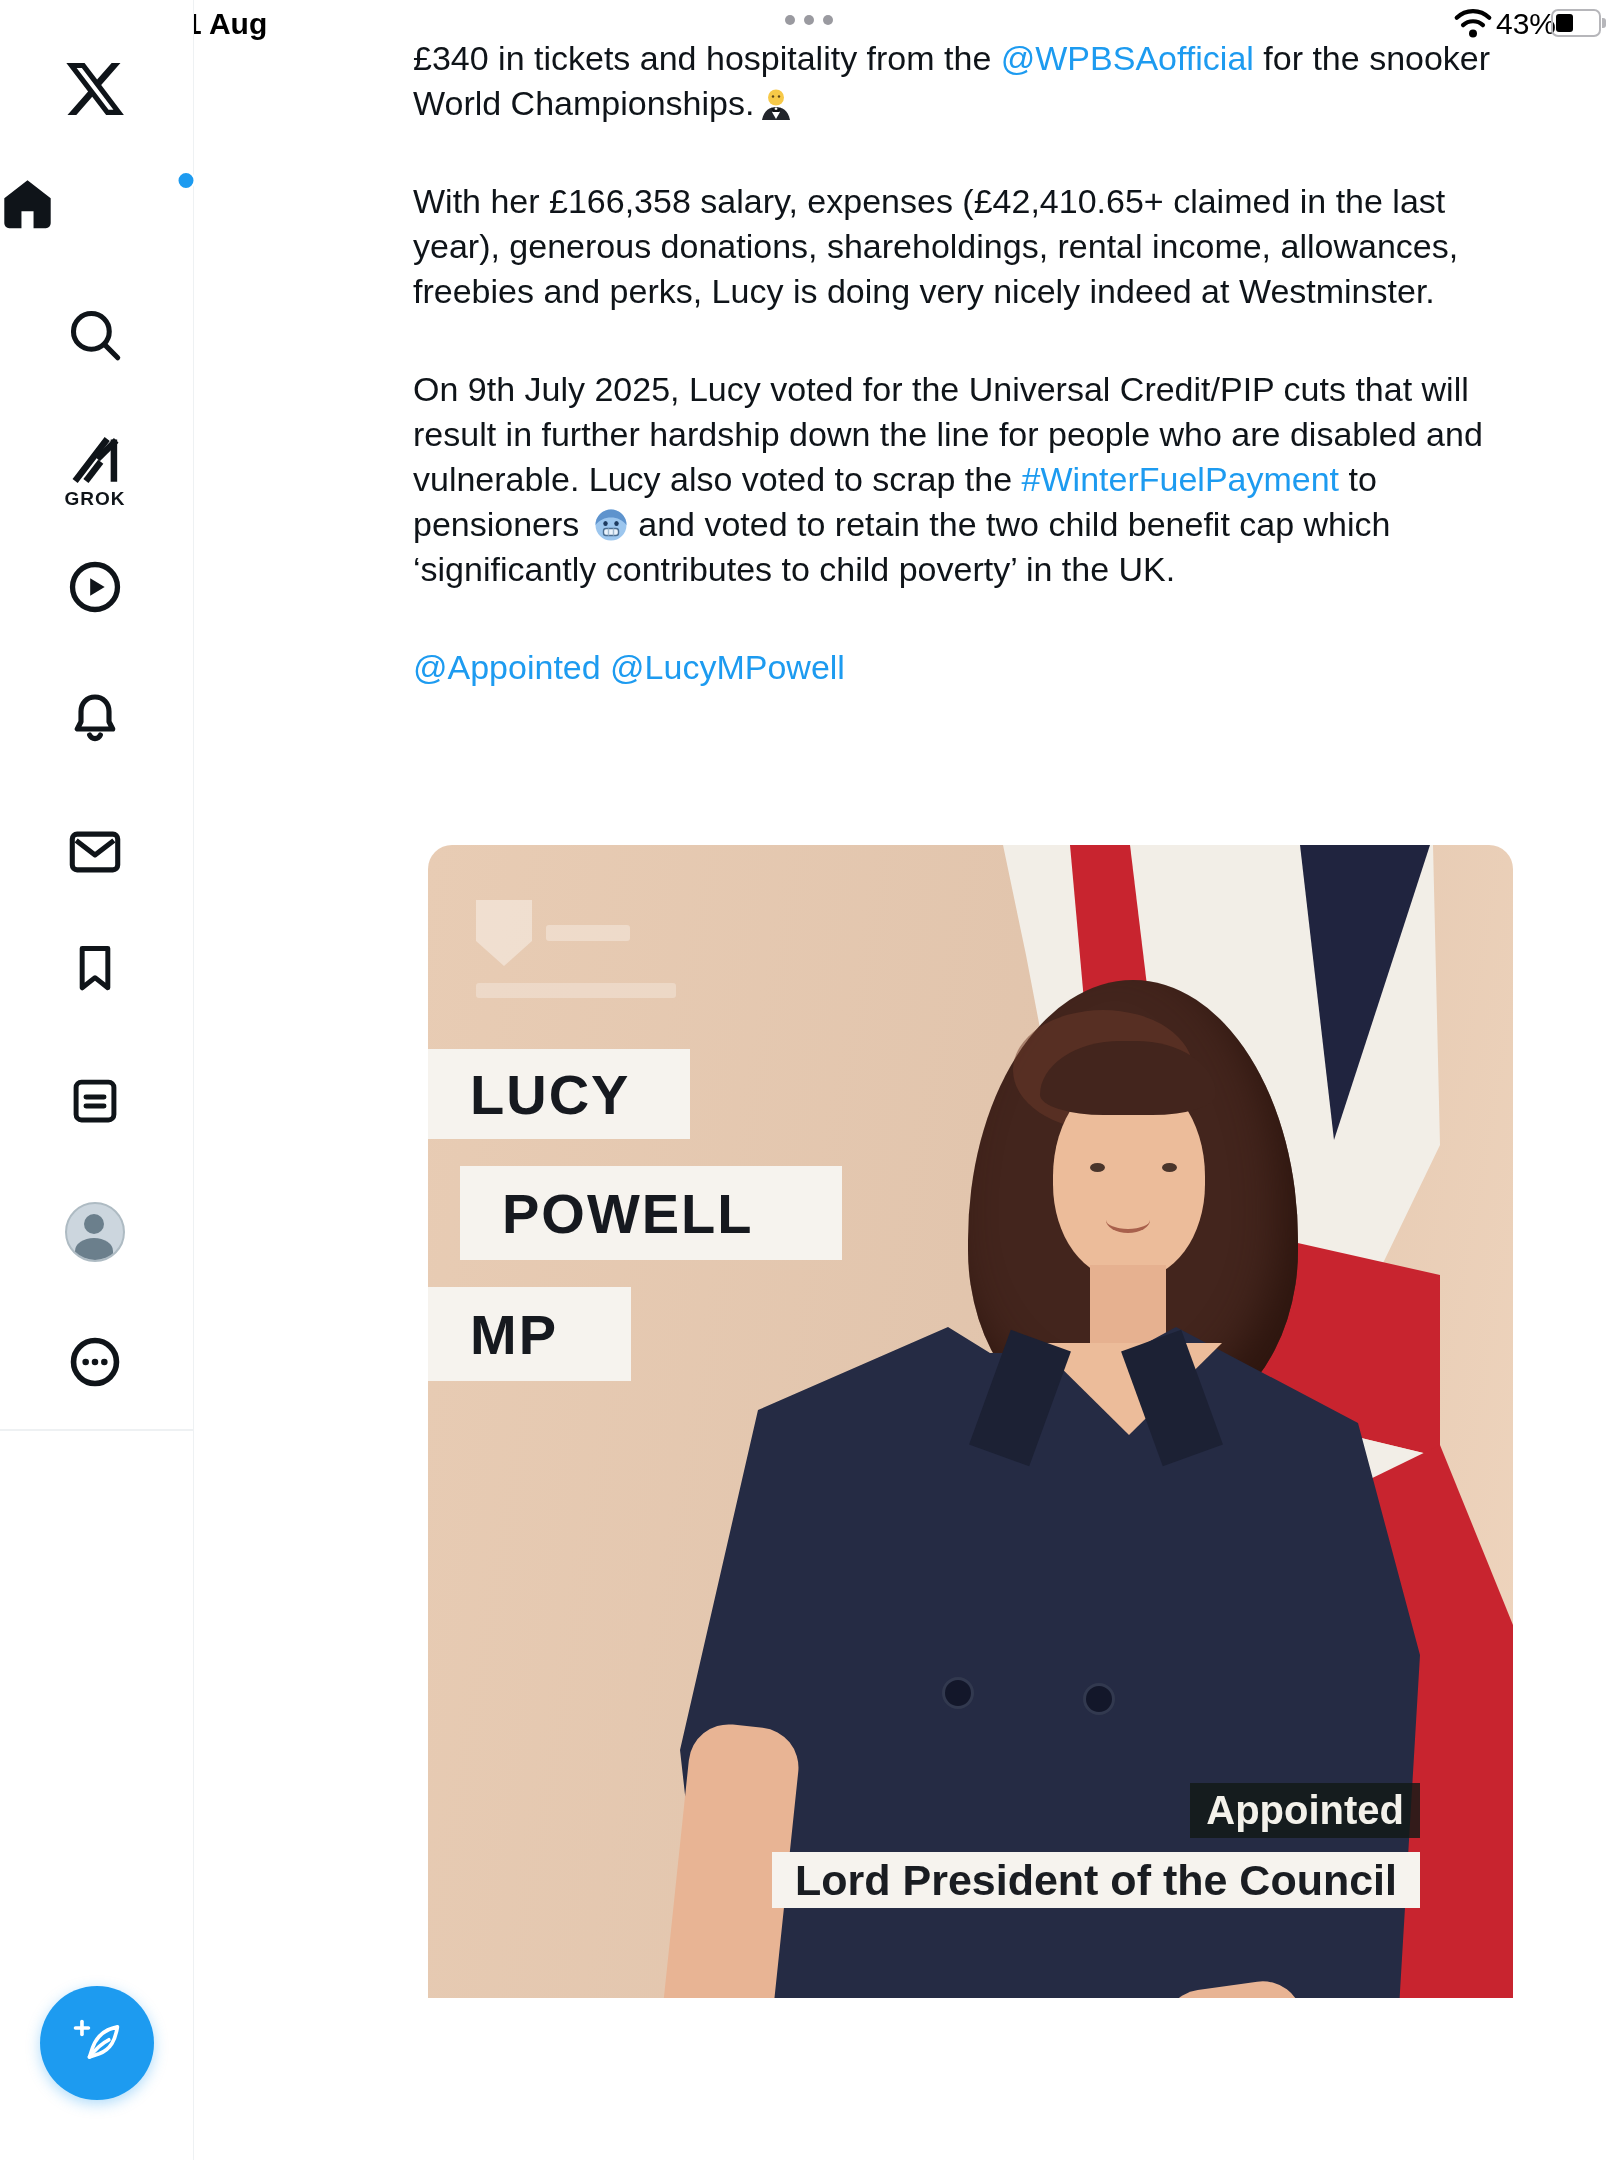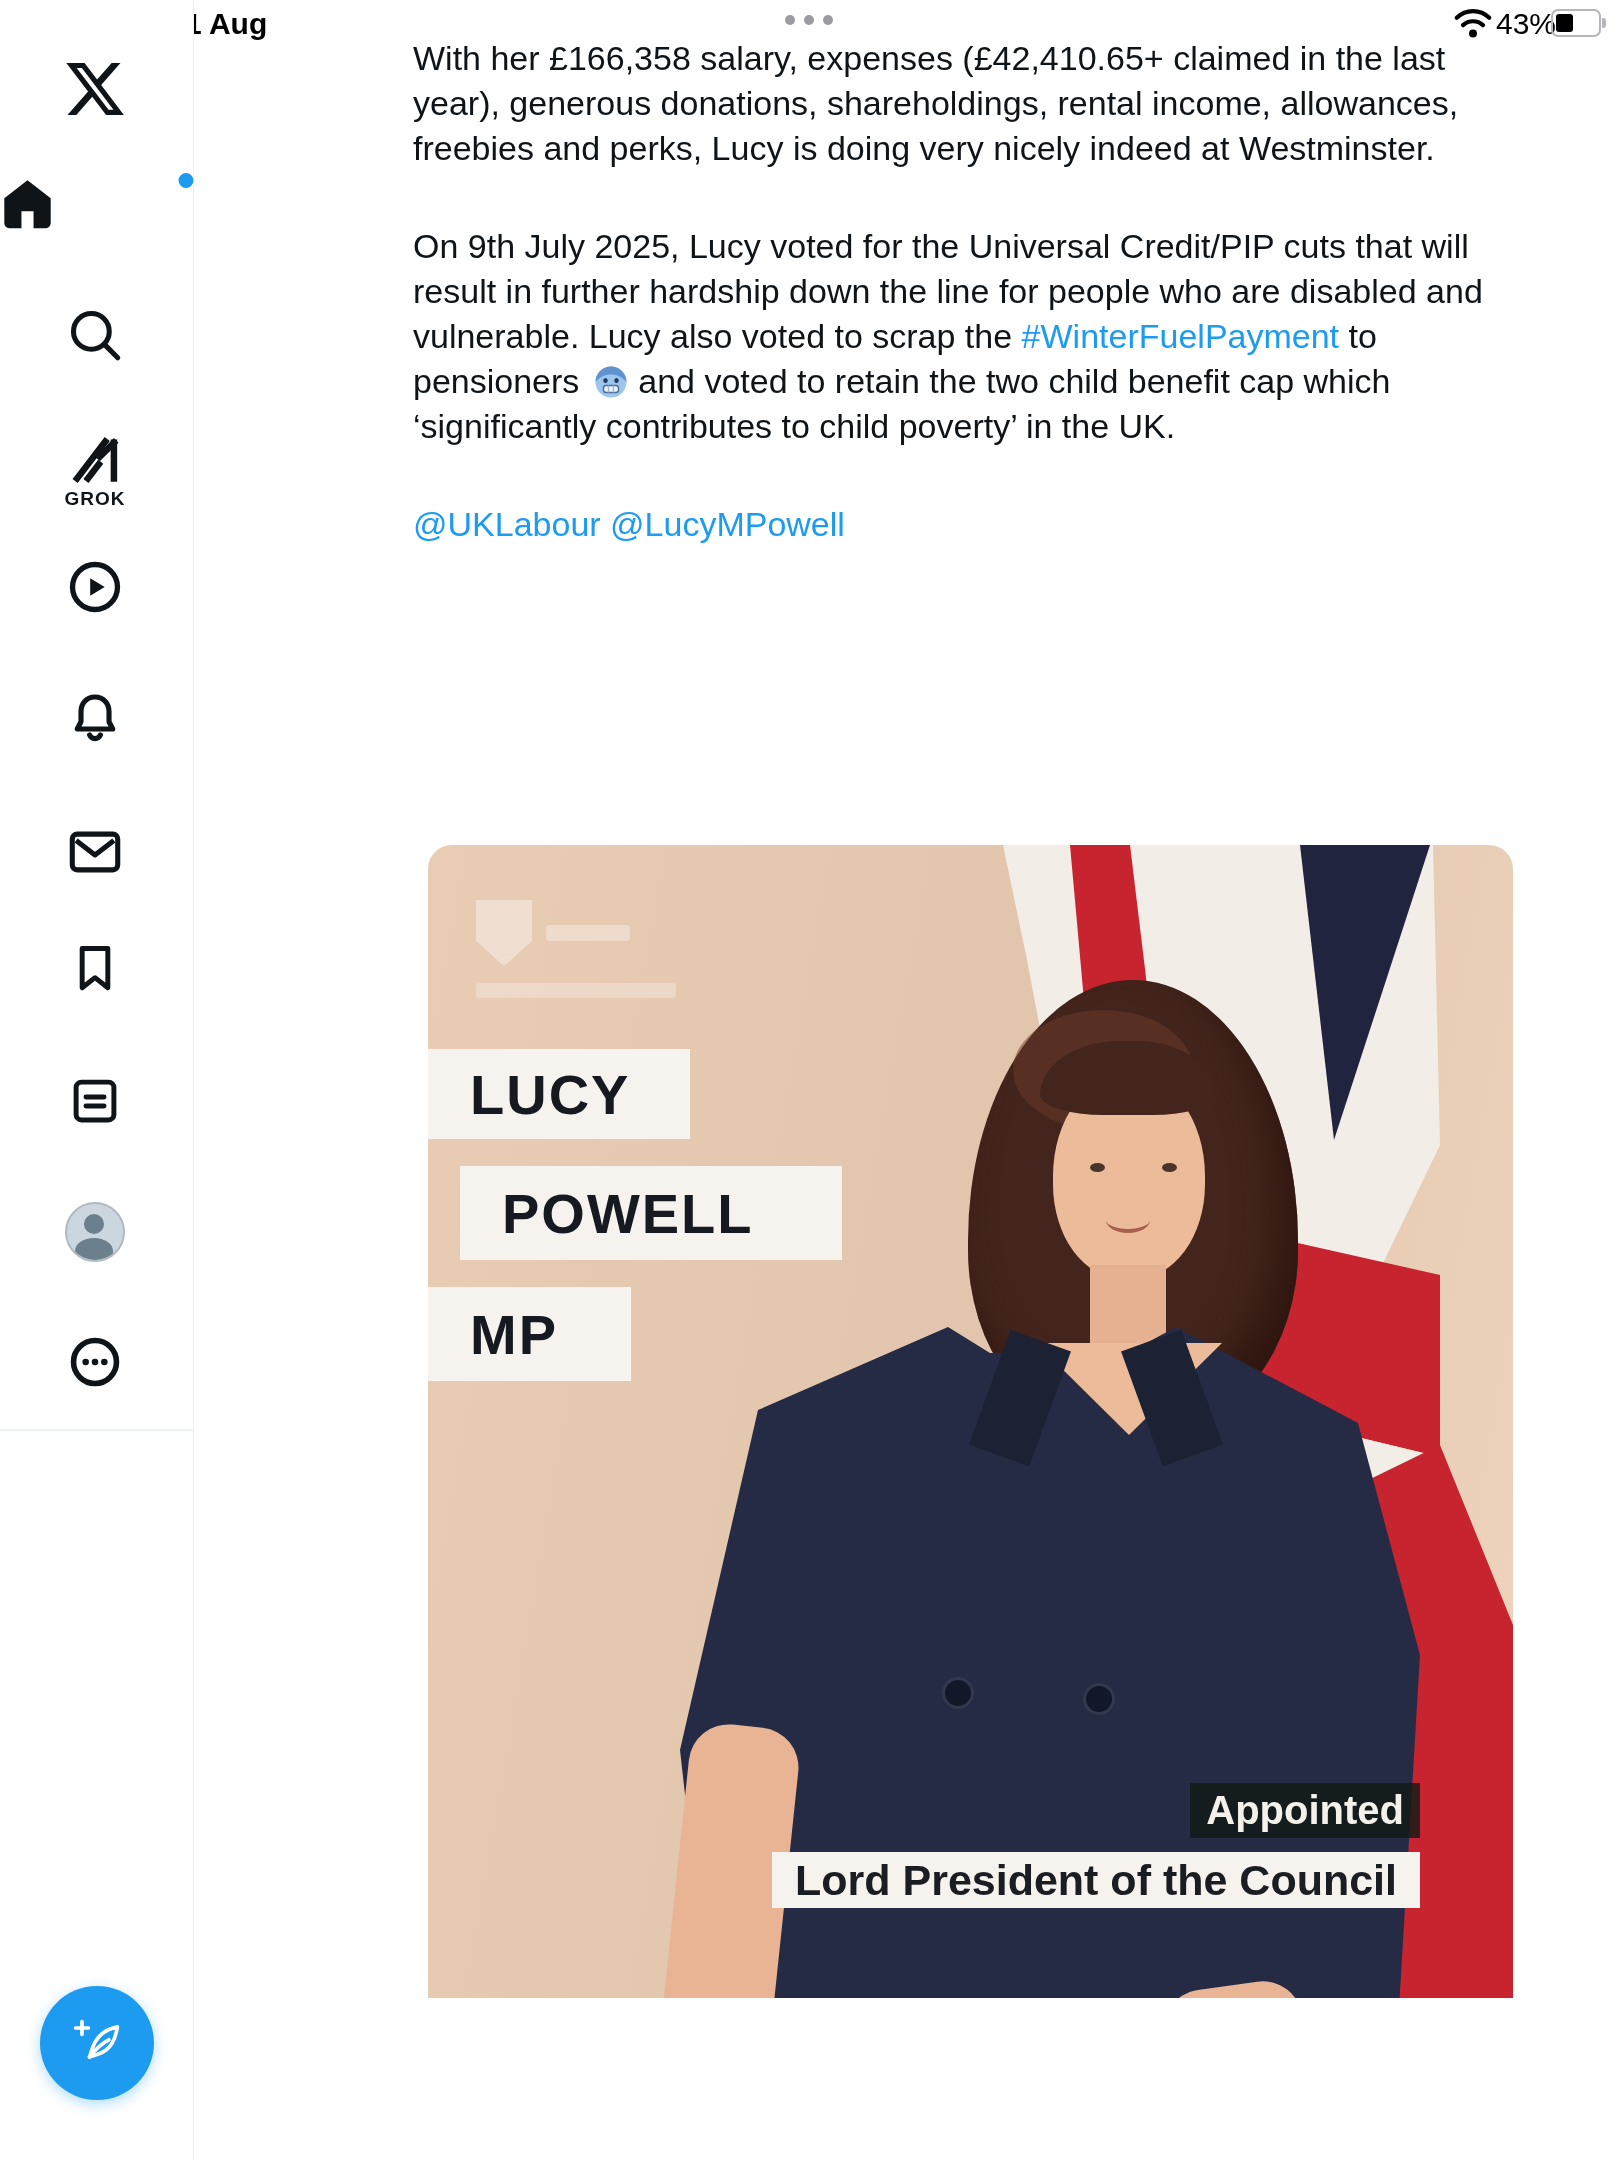--- a/index.html
+++ b/index.html
@@ -199,33 +199,41 @@
         <path d="M7 13h12"></path>
       <path d="M46 12C36 14 27 20 23 31L20 40l9-3C40 33 44 24 46 12Z"></path>
       <path d="M20 40c6-8 12-13 18-16"></path>
     </svg>
   </div>
 </nav>
 
 <main id="tweet-col">
 
 
+  <p><span>£340 in tickets and hospitality from the </span><a class="lnk">@WPBSAofficial</a><span> for the snooker World Championships.</span><span class="emoji"><svg viewBox="0 0 36 36" width="36" height="36">
+          <circle cx="18" cy="11.5" r="8" fill="#f7c948"></circle>
+          <path d="M4 34c2-10 8-13 14-13s12 3 14 13Z" fill="#22252b"></path>
+          <path d="M18 21l-4 5 4 7 4-7Z" fill="#fff"></path>
+          <path d="M13.5 21.5l4.5 2.5 4.5-2.5-1 4.5h-7Z" fill="#101114"></path>
+          <circle cx="15" cy="10.5" r="1.2" fill="#5c4418"></circle>
+          <circle cx="21" cy="10.5" r="1.2" fill="#5c4418"></circle>
+        </svg></span></p>
 
   <p>With her £166,358 salary, expenses (£42,410.65+ claimed in the last year), generous donations, shareholdings, rental income, allowances, freebies and perks, Lucy is doing very nicely indeed at Westminster.</p>
 
   <p><span>On 9th July 2025, Lucy voted for the Universal Credit/PIP cuts that will result in further hardship down the line for people who are disabled and vulnerable. Lucy also voted to scrap the </span><a class="lnk">#WinterFuelPayment</a><span> to pensioners </span><span class="emoji"><svg viewBox="0 0 36 36" width="36" height="36">
           <circle cx="18" cy="18" r="15.5" fill="#9cc6ee"></circle>
           <path d="M2.5 18a15.5 15.5 0 0 1 31 0c-4-5-9-7.5-15.5-7.5S6.5 13 2.5 18Z" fill="#5e93cd"></path>
           <ellipse cx="12.5" cy="16.5" rx="2.2" ry="2.6" fill="#1d3a5f"></ellipse>
           <ellipse cx="23.5" cy="16.5" rx="2.2" ry="2.6" fill="#1d3a5f"></ellipse>
           <rect x="10.5" y="21.5" width="15" height="7" rx="2.5" fill="#eaf3fc" stroke="#4a6e92" stroke-width="1.4"></rect>
           <path d="M15.5 21.5v7M20.5 21.5v7" stroke="#9fb8cf" stroke-width="1.4"></path>
         </svg></span><span> and voted to retain the two child benefit cap which ‘significantly contributes to child poverty’ in the UK.</span></p>
 
-  <p><a class="lnk">@UKLabour</a> <a class="lnk">@LucyMPowell</a></p>
+  <p><a class="lnk">@Appointed</a> <a class="lnk">@LucyMPowell</a></p>
 </main>
 
 <div id="photo">
 
   <div class="fp f-white-top"></div>
   <div class="fp f-red-stripe"></div>
   <div class="fp f-navy-top"></div>
   <div class="fp f-red-band"></div>
   <div class="fp f-white-band"></div>
   <div class="fp f-red-low"></div>

